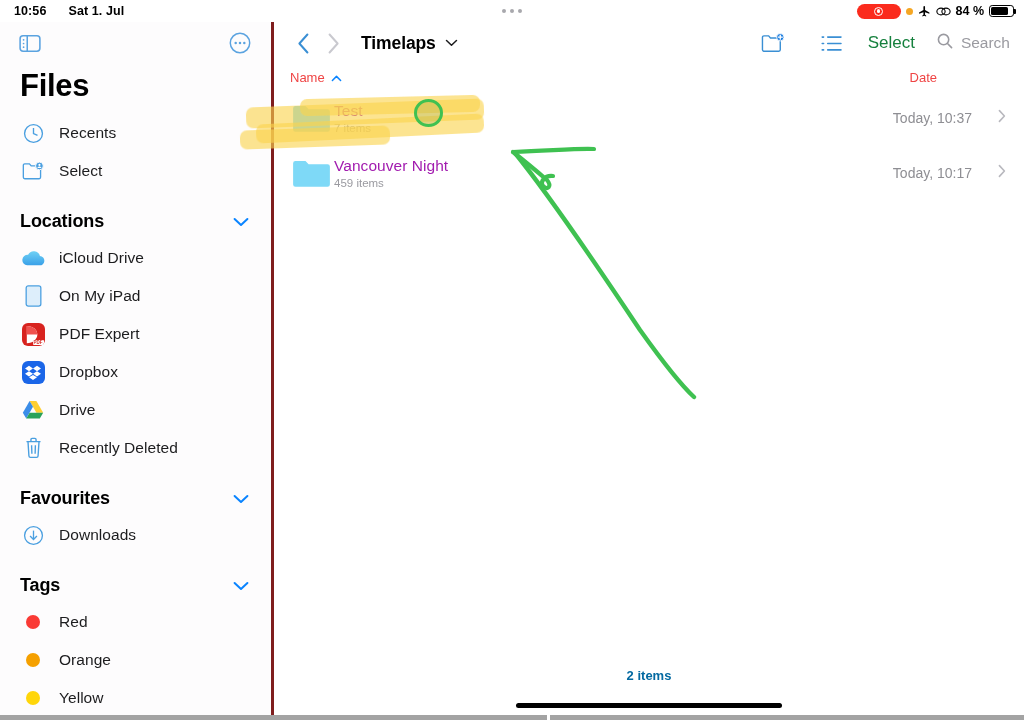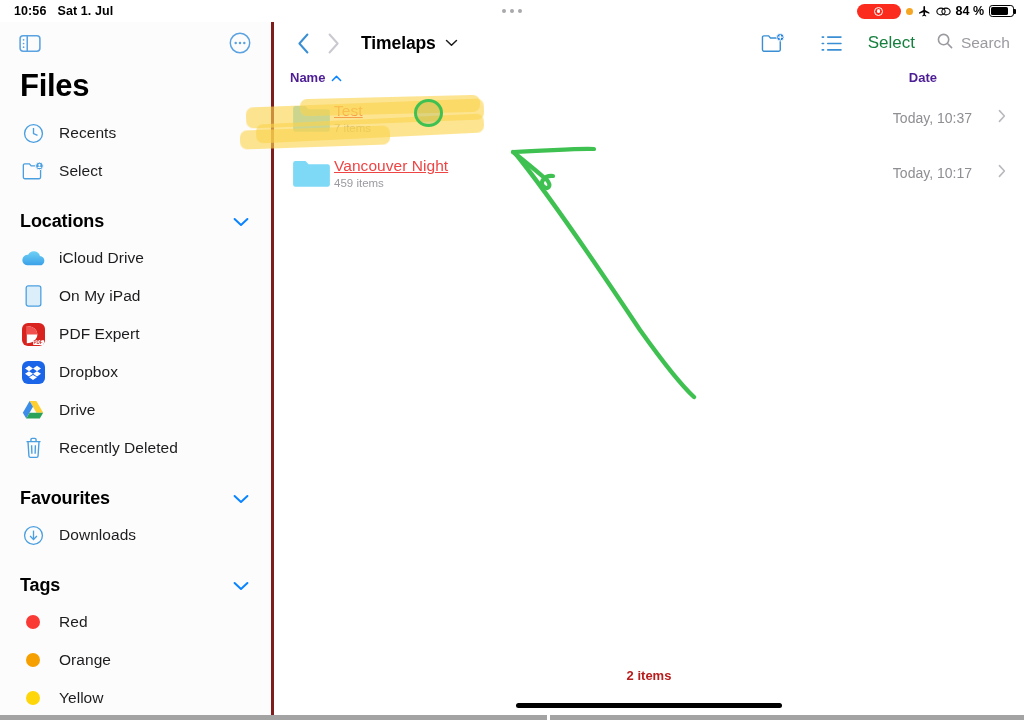--- a/index.html
+++ b/index.html
@@ -9,21 +9,21 @@
     background: #ffffff;
     overflow: hidden;
   }
   #app { position: relative; width: 1024px; height: 720px; background: #ffffff; }
 
   
   .statusbar {
     position: absolute; top: 0; left: 0; width: 1024px; height: 22px;
     display: flex; align-items: center; z-index: 40;
   }
-  .sb-left { display: flex; align-items: flex-end; gap: 11px; padding-left: 14px; }
+  .sb-left { display: flex; align-items: flex-end; gap: 22px; padding-left: 14px; }
   .sb-time { font-size: 12.5px; font-weight: bold; color: #000; letter-spacing: .1px; }
   .sb-date { font-size: 12.5px; font-weight: bold; color: #000; letter-spacing: .1px; }
   .sb-center { position: absolute; left: 0; right: 0; top: 0; height: 22px;
                display: flex; align-items: center; justify-content: center; }
   .dots { display: flex; gap: 4px; }
   .dots i { width: 4px; height: 4px; border-radius: 50%; background: #a8a8ad; display: block; }
   .sb-right {
     position: absolute; right: 10px; top: 0; height: 22px;
     display: flex; align-items: center; gap: 5px;
   }
@@ -88,40 +88,40 @@
   .title-chev { margin-left: 9px; display: flex; align-items: center; cursor: pointer; }
   .tb-right { margin-left: auto; display: flex; align-items: center; gap: 0; padding-right: 14px; }
   .tb-item { display: flex; align-items: center; cursor: pointer; }
   .tb-select { font-size: 17px; color: #15803d; margin: 0 22px 0 26px; cursor: pointer; }
   .tb-search { display: flex; align-items: center; gap: 8px; cursor: text; }
   .tb-search span { font-size: 15.5px; color: #9a9aa0; }
 
   
   .col-head { display: flex; align-items: center; height: 26px; padding: 0 20px 0 16px; }
   .col-name { display: flex; align-items: center; gap: 6px; cursor: pointer; }
-  .col-name span, .col-date span { font-size: 13px; color: #4c1d95; font-weight: 700; }
+  .col-name span, .col-date span { font-size: 13px; color: #ef4444; font-weight: 400; }
   .col-date { margin-left: auto; padding-right: 67px; cursor: pointer; }
 
   
   .rows { position: relative; }
   .row {
     position: relative; display: flex; align-items: center; height: 55px;
     padding-left: 18px; cursor: pointer;
   }
   .row-ico { width: 42px; flex: none; display: flex; align-items: center; }
   .row-text { display: flex; flex-direction: column; justify-content: center; gap: 2px; }
-  .row-name { font-size: 15.5px; color: #ef4444; letter-spacing: .05px; text-decoration: underline; }
+  .row-name { font-size: 15.5px; color: #a21caf; letter-spacing: .05px; }
   .row-sub { font-size: 11.5px; color: #9a9aa0; }
   .row-right { margin-left: auto; display: flex; align-items: center; gap: 26px; padding-right: 18px; }
   .row-date { font-size: 14px; color: #8e8e93; }
 
   
   .items-count {
     position: absolute; left: 0; right: 0; bottom: 37px; text-align: center;
-    font-size: 13px; font-weight: bold; color: #b91c1c;
+    font-size: 13px; font-weight: bold; color: #0369a1;
   }
   .home-ind {
     position: absolute; left: 50%; transform: translateX(-50%); bottom: 12px;
     width: 266px; height: 5.5px; border-radius: 3px; background: #000;
   }
   .bottom-band { position: absolute; left: 0; bottom: 0; width: 1024px; height: 5px; background: #a3a3a3; z-index: 50; }
   .bottom-band i { position: absolute; left: 547px; top: 0; width: 3px; height: 5px; background: #fff; display: block; }
 
   
   .annot { position: absolute; left: 0; top: 0; width: 1024px; height: 720px; pointer-events: none; z-index: 30; }

